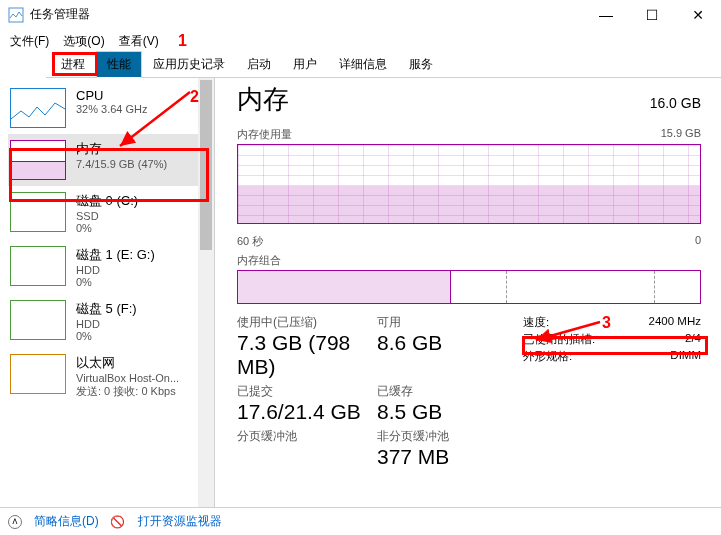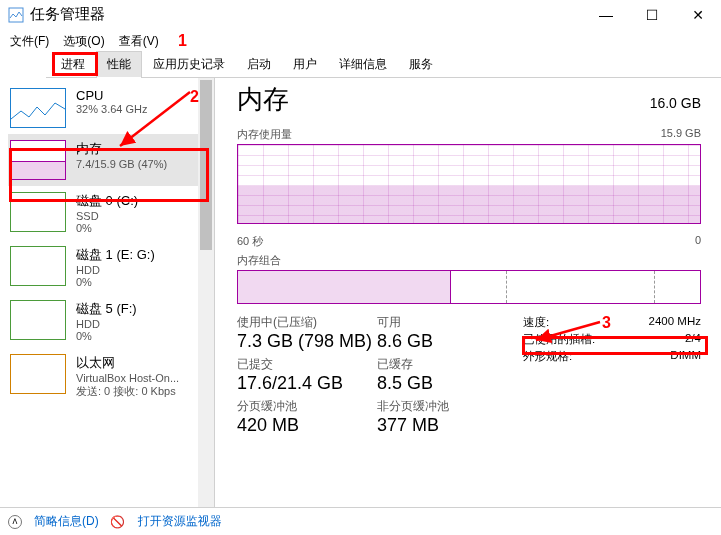--- a/index.html
+++ b/index.html
@@ -1,29 +1,29 @@
 <!DOCTYPE html>
 <html><head>
 <meta charset="utf-8">
 <style>
 * { box-sizing: border-box; margin: 0; padding: 0; font-family: "Microsoft YaHei", "Segoe UI", sans-serif; }
 body { width: 721px; height: 535px; background: #fff; font-size: 12px; color: #000; overflow: hidden; position: relative; }
 
 .titlebar { height: 30px; display: flex; align-items: center; padding-left: 8px; border-bottom: 1px solid transparent; }
 .titlebar .app-icon { width: 16px; height: 16px; margin-right: 6px; }
-.titlebar .title { font-size: 15px; }
+.titlebar .title { font-size: 12px; }
 .titlebar .win-controls { margin-left: auto; display: flex; }
 .titlebar .win-btn { width: 46px; height: 30px; display: flex; align-items: center; justify-content: center; font-size: 14px; }
 
 .menubar { height: 22px; display: flex; align-items: center; padding-left: 4px; gap: 2px; font-size: 12px; }
 .menubar .menu-item { padding: 2px 6px; }
 
 .tabs { height: 26px; display: flex; align-items: flex-end; border-bottom: 1px solid #d0d0d0; padding-left: 4px; font-size: 12px; margin-left: 46px; }
 .tabs .tab { padding: 4px 10px; border: 1px solid transparent; border-bottom: none; position: relative; }
-.tabs .tab.active { border-color: #d0d0d0; background: #e5e5e5; }
+.tabs .tab.active { border-color: #d0d0d0; background: #0369a1; }
 .tabs .tab.active::after { content:""; position:absolute; left:0; right:0; bottom:-1px; height:1px; background:#fff; }
 
 .content { display: flex; height: calc(535px - 30px - 22px - 26px - 28px); }
 .sidebar { width: 215px; border-right: 1px solid #d0d0d0; overflow-y: auto; padding: 4px 0 4px 8px; position: relative; }
 .sidebar-scrollbar { position: absolute; right: 0; top: 0; bottom: 0; width: 16px; background: #f0f0f0; }
 .sidebar-thumb { position: absolute; right: 2px; top: 2px; width: 12px; height: 170px; background: #c0c0c0; }
 
 .side-item { display: flex; gap: 10px; padding: 6px 6px 6px 2px; align-items: flex-start; cursor: default; }
 .side-item.selected { background: #e5e5e5; }
 .side-thumb { width: 56px; height: 40px; border: 1px solid #999; background: #fff; position: relative; flex-shrink: 0; }
@@ -43,21 +43,21 @@
 .chart { border: 1px solid #a000a0; height: 80px; margin-top: 2px; background: linear-gradient(to bottom, #fff 0%, #fff 52%, rgba(160,0,160,0.18) 52%, rgba(160,0,160,0.18) 100%); position: relative; }
 .chart .grid { position:absolute; inset:0; background-image: linear-gradient(to right, rgba(160,0,160,0.15) 1px, transparent 1px), linear-gradient(to bottom, rgba(160,0,160,0.15) 1px, transparent 1px); background-size: 25px 10px; }
 
 .chart2 { border: 1px solid #a000a0; height: 34px; margin-top: 2px; position: relative; }
 .chart2 .fill { position:absolute; left:0; top:0; bottom:0; width:46%; background: rgba(160,0,160,0.15); border-right: 1px solid #a000a0; }
 .chart2 .seg { position:absolute; top:0; bottom:0; border-left:1px dashed #999; }
 
 .stats { display: flex; margin-top: 10px; gap: 6px; }
 .stats-left { width: 280px; display: grid; grid-template-columns: 1fr 1fr; row-gap: 4px; }
 .stat-lbl { font-size: 12px; color: #555; }
-.stat-val { font-size: 18px; }
+.stat-val { font-size: 21px; }
 .stats-right { flex:1; font-size: 11.5px; }
 .stats-right .row { display: flex; justify-content: space-between; padding: 1px 0; }
 
 .footer { height: 28px; border-top: 1px solid #d0d0d0; display: flex; align-items: center; padding-left: 8px; gap: 12px; font-size: 12px; }
 .footer .link { color: #0066cc; }
 .footer .circ { width: 14px; height: 14px; border: 1px solid #777; border-radius: 50%; display: inline-flex; align-items: center; justify-content: center; font-size: 10px; }
 
 .anno { position: absolute; color: #ff0000; font-size: 16px; pointer-events: none; font-weight: 600; }
 .red-box { position: absolute; border: 3px solid #ff0000; pointer-events: none; }
 .arrow { position: absolute; pointer-events: none; }
@@ -191,21 +191,20 @@
         <div>
           <div class="stat-lbl">已提交</div>
           <div class="stat-val">17.6/21.4 GB</div>
         </div>
         <div>
           <div class="stat-lbl">已缓存</div>
           <div class="stat-val">8.5 GB</div>
         </div>
         <div>
           <div class="stat-lbl">分页缓冲池</div>
-          <div class="stat-val">420 MB</div>
         </div>
         <div>
           <div class="stat-lbl">非分页缓冲池</div>
           <div class="stat-val">377 MB</div>
         </div>
       </div>
       <div class="stats-right">
         <div class="row">
             <span>速度:</span>
             <span>2400 MHz</span>

